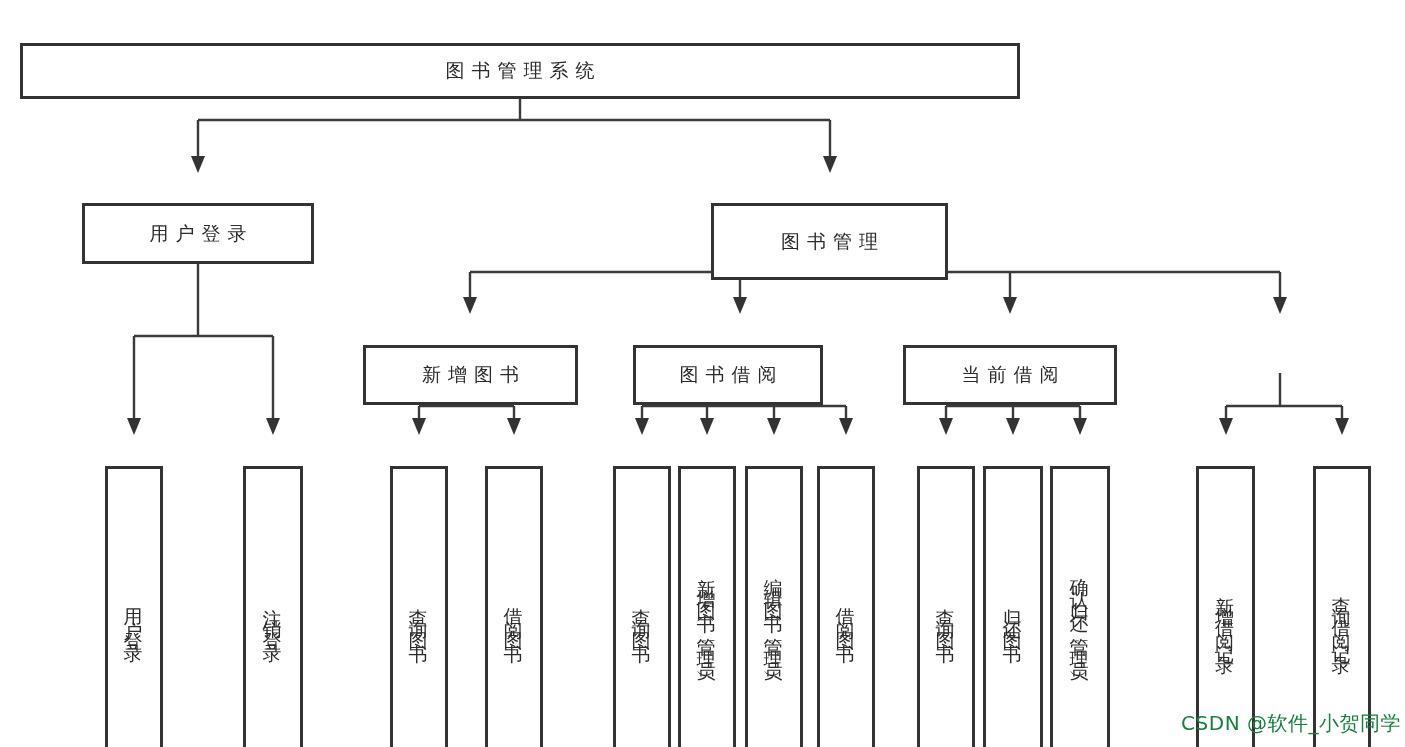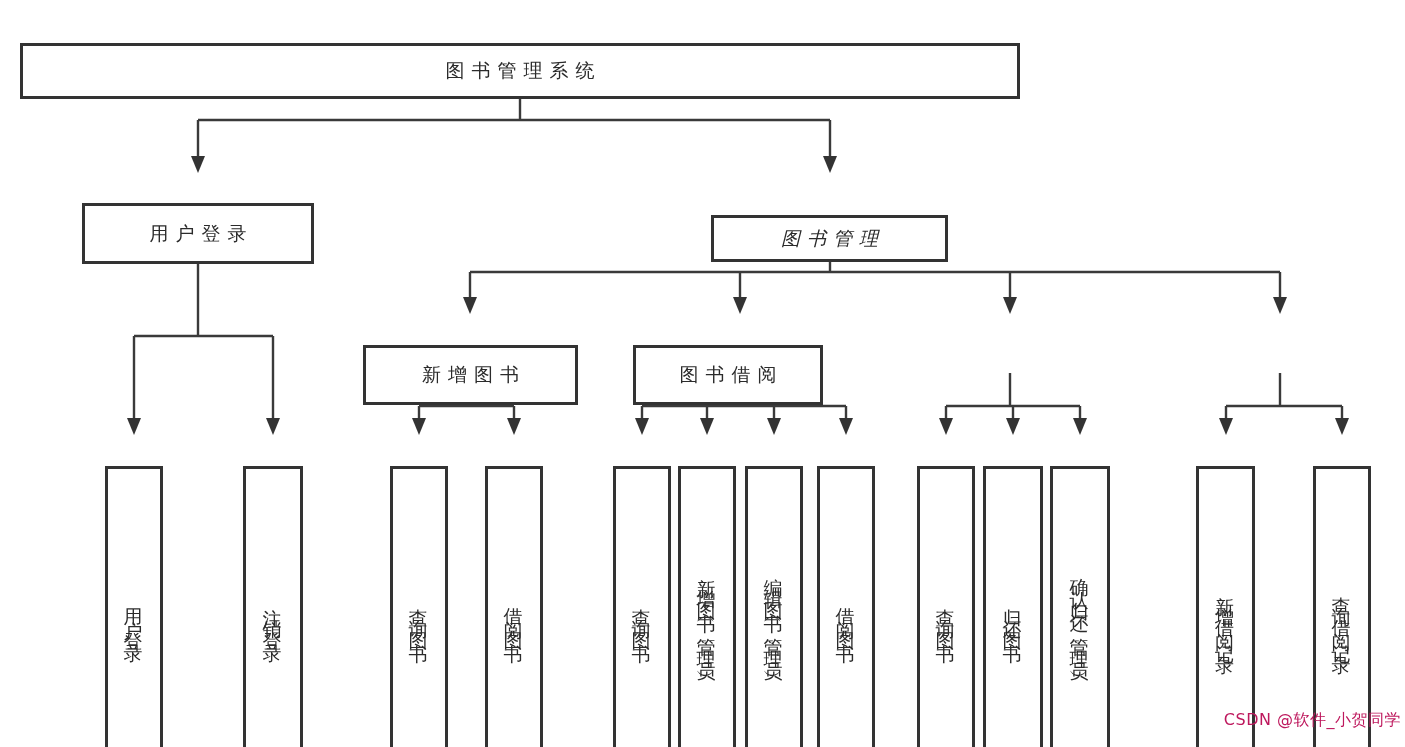--- a/index.html
+++ b/index.html
@@ -15,21 +15,21 @@
     border:3px solid #333333; display:flex; align-items:center; justify-content:center;
     color:#2b2b2b; font-size:19px; z-index:2;margin-top:31px;
   }
   .hbox { letter-spacing:7px; text-indent:7px; }
   .vbox {
     writing-mode:vertical-rl; text-orientation:mixed;
     letter-spacing:12px; font-size:19px;
   }
   .watermark {
     position:absolute; top:710px; right:4px; z-index:5;
-    color:#be185d; font-size:16px; letter-spacing:0.5px;
+    color:#15803d; font-size:20px; letter-spacing:0.5px;
   }
 </style>
 </head>
 <body>
 
 <div class="stage">
 
   <svg class="wires" viewBox="0 0 1405 747">
 
     <g>
@@ -76,24 +76,25 @@
     <g>
       <path d="M1280 373 V406 M1226 406 H1342 M1226 406 V420 M1342 406 V420"></path>
       <polygon points="1219,418 1233,418 1226,435"></polygon>
       <polygon points="1335,418 1349,418 1342,435"></polygon>
     </g>
   </svg>
 
   <div class="box hbox" style="left:20px; top:12px; width:1000px; height:56px;">图书管理系统</div>
 
   <div class="box hbox" style="left:82px; top:172px; width:232px; height:61px;">用户登录</div>
-  <div class="box hbox" style="left:711px; top:184px; width:237px; height:47px;font-style:italic;">图书管理</div>
+  <div class="box hbox" style="left:711px; top:172px; width:237px; height:77px;">图书管理</div>
 
   <div class="box hbox" style="left:363px; top:314px; width:215px; height:60px;">新增图书</div>
   <div class="box hbox" style="left:633px; top:314px; width:190px; height:60px;">图书借阅</div>
+  <div class="box hbox" style="left:903px; top:314px; width:214px; height:60px;">当前借阅</div>
 
   <div class="box vbox" style="left:105px; top:435px; width:58px; height:301px;">用户登录</div>
   <div class="box vbox" style="left:243px; top:435px; width:60px; height:301px;">注销登录</div>
 
   <div class="box vbox" style="left:390px; top:435px; width:58px; height:301px;">查询图书</div>
   <div class="box vbox" style="left:485px; top:435px; width:58px; height:301px;">借阅图书</div>
 
   <div class="box vbox" style="left:613px; top:435px; width:58px; height:301px;">查询图书</div>
   <div class="box vbox" style="left:678px; top:435px; width:58px; height:301px;">新增图书（管理员）</div>
   <div class="box vbox" style="left:745px; top:435px; width:58px; height:301px;">编辑图书（管理员）</div>

